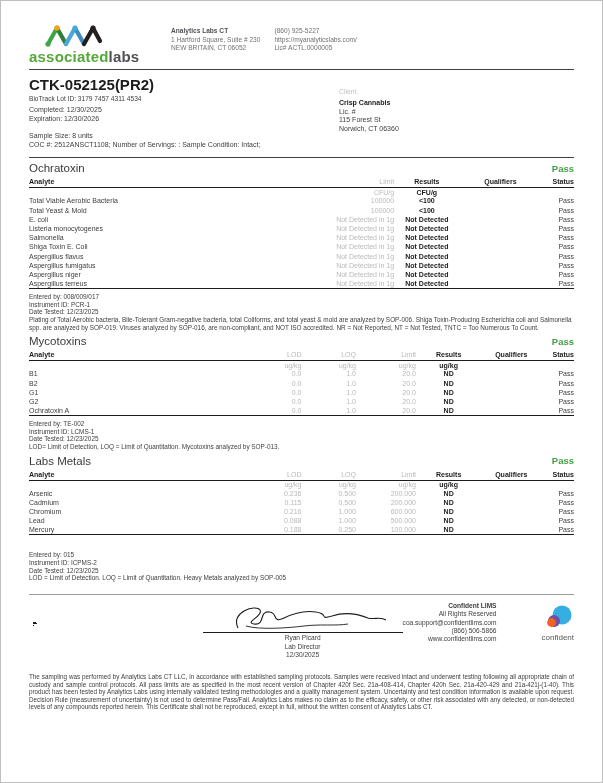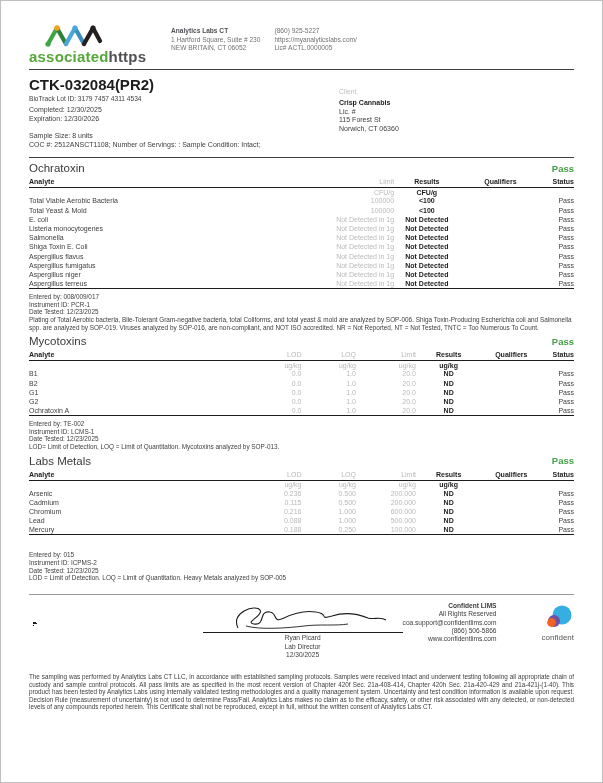--- a/index.html
+++ b/index.html
@@ -91,39 +91,39 @@
           <path d="M23 21 L32 5" stroke="#4aa8d8"></path>
           <path d="M32 5 L41 21" stroke="#3a8fc0"></path>
           <path d="M41 21 L50 5" stroke="#231f20"></path>
           <path d="M50 5 L57 18" stroke="#231f20"></path>
         </g>
         <circle cx="5" cy="21" r="2.6" fill="#3fa648"></circle>
         <circle cx="14" cy="5" r="2.8" fill="#f5a31c"></circle>
         <circle cx="32" cy="5" r="2.6" fill="#4aa8d8"></circle>
         <circle cx="50" cy="5" r="2.6" fill="#231f20"></circle>
       </svg>
-      <div class="logo-word"><span class="green">associated</span><span class="gray">https</span></div>
+      <div class="logo-word"><span class="green">associated</span><span class="gray">labs</span></div>
     </div>
     <div class="lab-info">
       <div class="lab-col">
         <div class="bold">Analytics Labs CT</div>
         <div>1 Hartford Square, Suite # 230</div>
         <div>NEW BRITAIN, CT 06052</div>
       </div>
       <div class="lab-col">
         <div>(860) 925-5227</div>
         <div>https://myanalyticslabs.com/</div>
         <div>Lic# ACTL.0000005</div>
       </div>
     </div>
   </div>
   <hr class="rule-dark">
 
   <div class="sample-section">
-    <div class="sample-title">CTK-032084(PR2)</div>
+    <div class="sample-title">CTK-052125(PR2)</div>
     <div class="sample-biotrack">BioTrack Lot ID: 3179 7457 4311 4534</div>
     <div class="sample-grid">
       <div class="sample-mid">
         <div>Completed: 12/30/2025</div>
         <div>Expiration: 12/30/2026</div>
       </div>
     </div>
     <div class="sample-bottom">
       <div class="small-line">Sample Size: 8 units</div>
       <div class="small-line">COC #: 2512ANSCT1108; Number of Servings: : Sample Condition: Intact;</div>

